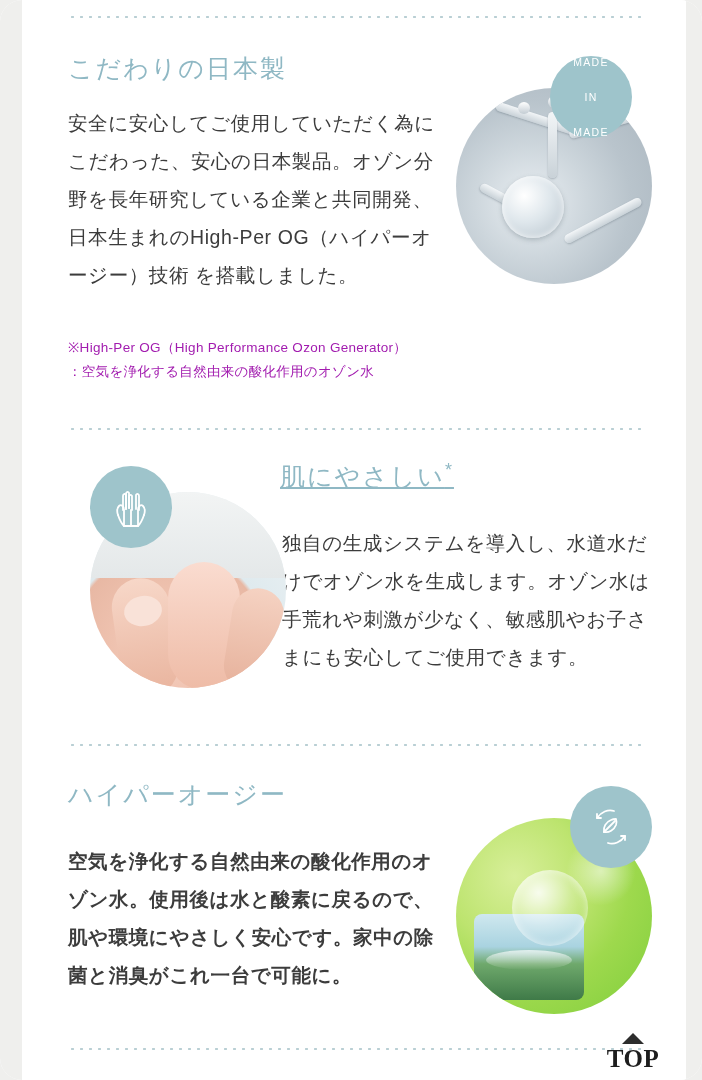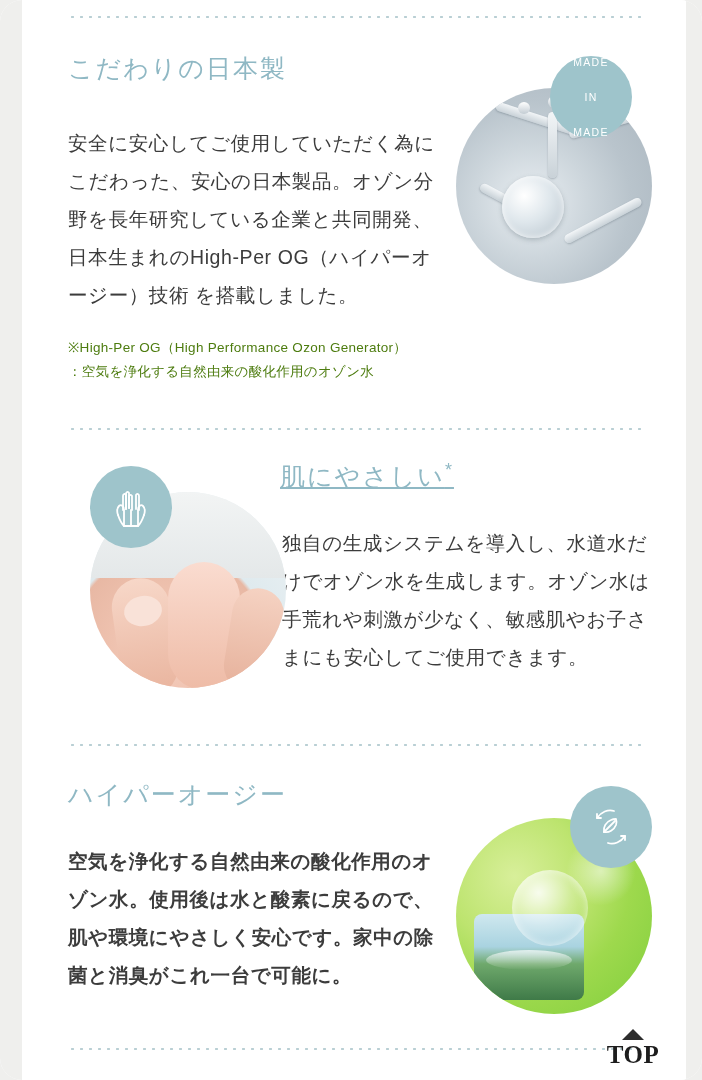--- a/index.html
+++ b/index.html
@@ -69,21 +69,21 @@
   
   .body-text {
     position: absolute;
     color: #3c3c3c;
     font-size: 19.5px;
     line-height: 38px;
     letter-spacing: 0.6px;
   }
   .note-text {
     position: absolute;
-    color: #4d7c0f;
+    color: #a21caf;
     font-size: 13.5px;
     line-height: 24px;
     letter-spacing: 0.3px;
   }
 
   
   .photo {
     position: absolute;
     border-radius: 50%;
     overflow: hidden;
@@ -249,21 +249,21 @@
   
   .top-button {
     position: absolute;
     right: 24px;
     bottom: 8px;
     width: 58px;
     height: 48px;
     display: flex;
     flex-direction: column;
     align-items: center;
-    justify-content: center;
+    justify-content: flex-end;
     cursor: pointer;
   }
   .top-button .arrow {
     width: 0; height: 0;
     border-left: 11px solid transparent;
     border-right: 11px solid transparent;
     border-bottom: 11px solid #2d2d2d;
     margin-bottom: 2px;
   }
   .top-button .top-label {
@@ -284,21 +284,21 @@
   <div class="gutter-right"></div>
 
   <div class="content">
 
     <div class="dotted-sep" style="top:16px;"></div>
 
     <div>
 
       <div class="heading" style="left:46px; top:52px;">こだわりの日本製</div>
 
-      <div class="body-text" style="left:46px; top:124px; width:374px;">安全に安心してご使用していただく為にこだわった、安心の日本製品。オゾン分野を長年研究している企業と共同開発、日本生まれのHigh-Per OG（ハイパーオージー）技術 を搭載しました。</div>
+      <div class="body-text" style="left:46px; top:104px; width:374px;">安全に安心してご使用していただく為にこだわった、安心の日本製品。オゾン分野を長年研究している企業と共同開発、日本生まれのHigh-Per OG（ハイパーオージー）技術 を搭載しました。</div>
 
       <div class="note-text" style="left:46px; top:336px; width:400px;">※High-Per OG（High Performance Ozon Generator）</div>
 
       <div class="note-text" style="left:46px; top:360px; width:400px;">：空気を浄化する自然由来の酸化作用のオゾン水</div>
 
       <div class="photo photo-japan">
         <div class="bar b4"></div>
         <div class="bar b5"></div>
         <div class="bar b3"></div>
         <div class="bar b1"></div>

